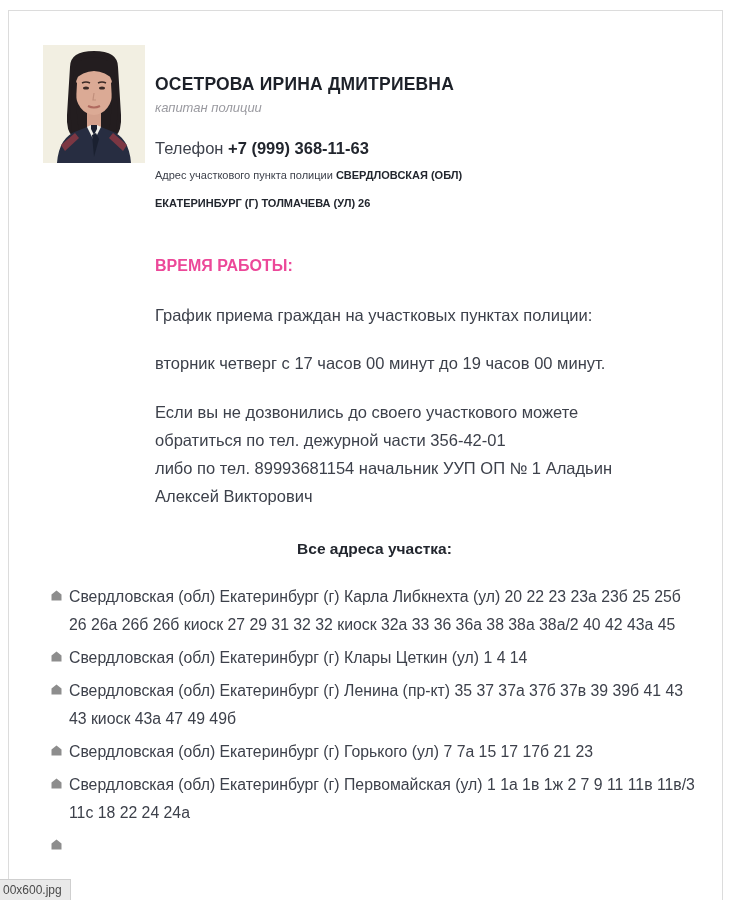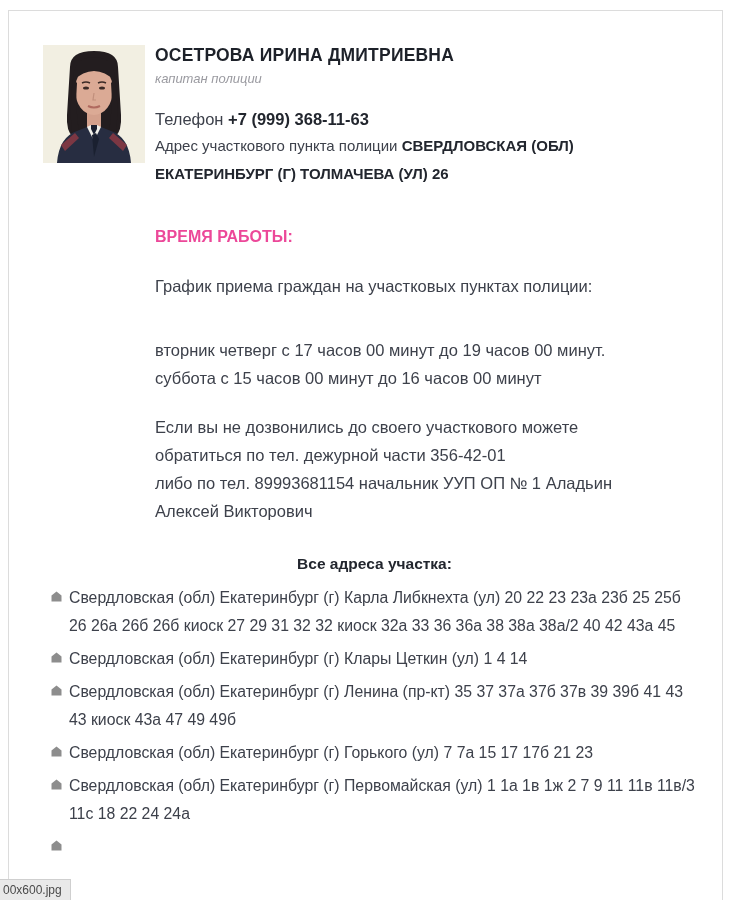--- a/index.html
+++ b/index.html
@@ -28,54 +28,55 @@
     margin-right: 10px;
     cursor: pointer;
   }
   .photo-wrap svg { display: block; }
   .profile-text { flex: 1 1 auto; min-width: 0; }
 
   .officer-name {
     font-size: 17.5px; font-weight: bold;
     color: #1d2129; letter-spacing: 0.2px;
     line-height: 21px;
+    margin-top: 29px;
   }
   .officer-rank {
     font-size: 13px; font-style: italic;
     color: #9a9aa0; margin-top: 5px;
   }
   .phone-line {
     margin-top: 20px;
     font-size: 16.5px; line-height: 26px;
   }
   .phone-line b { color: #22262e; }
   .address-line {
-    font-size: 15px; line-height: 28px;
+    font-size: 11px; line-height: 28px;
   }
   .address-line b { color: #22262e; }
 
   .work-heading {
     margin-top: 40px;
     font-size: 16px; font-weight: bold; color: #ec4899;
   }
   .sched-intro { margin-top: 26px; font-size: 16.5px; line-height: 28px; }
-  .sched-block { margin-top: 36px; }
+  .sched-block { margin-top: 20px; }
   .sched-block div { font-size: 16.5px; line-height: 28px; }
   .note-block { margin-top: 21px; }
   .note-block div { font-size: 16.5px; line-height: 28px; }
 
   
   .addr-heading {
     margin-top: 30px;
     padding-left: 8px;
     font-size: 15.5px; font-weight: bold; color: #22262e; text-align: center;
   }
   .addr-list {
     list-style: none;
-    margin-top: 11px;
+    margin-top: 25px;
     padding-left: 8px;
   }
   .addr-list li {
     position: relative;
     padding-left: 18px;
     font-size: 15.8px;
     line-height: 28px;
     color: #3d414b;
     margin-bottom: 5px;
   }
@@ -145,21 +146,20 @@
 
         <div class="address-line"><span>Адрес участкового пункта полиции </span><b>СВЕРДЛОВСКАЯ (ОБЛ)</b></div>
         <div class="address-line"><b>ЕКАТЕРИНБУРГ (Г) ТОЛМАЧЕВА (УЛ) 26</b></div>
 
         <div class="work-heading">ВРЕМЯ РАБОТЫ:</div>
 
         <div class="sched-intro">График приема граждан на участковых пунктах полиции:</div>
 
         <div class="sched-block">
           <div>вторник четверг с 17 часов 00 минут до 19 часов 00 минут.</div>
-          <div>суббота с 15 часов 00 минут до 16 часов 00 минут</div>
         </div>
 
         <div class="note-block">
           <div>Если вы не дозвонились до своего участкового можете</div>
           <div>обратиться по тел. дежурной части 356-42-01</div>
           <div>либо по тел. 89993681154 начальник УУП ОП № 1 Аладьин</div>
           <div>Алексей Викторович</div>
         </div>
       </div>
     </div>

